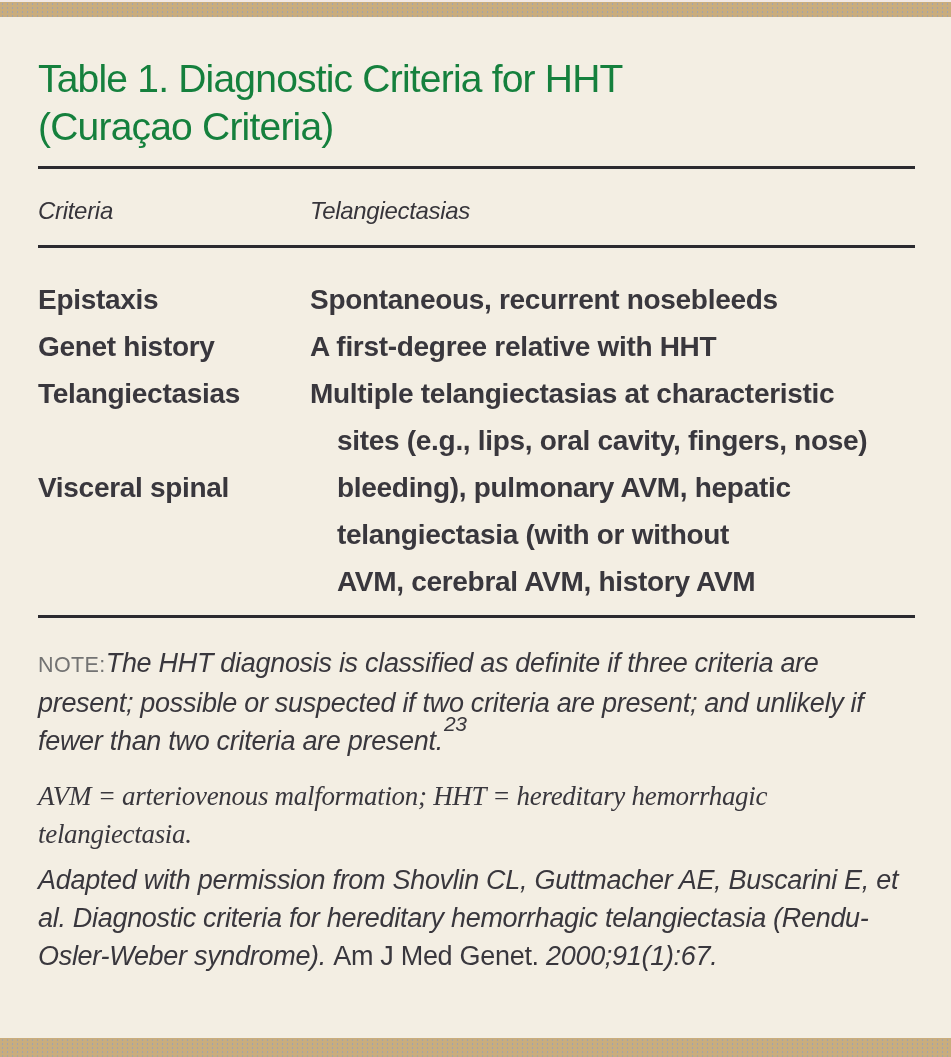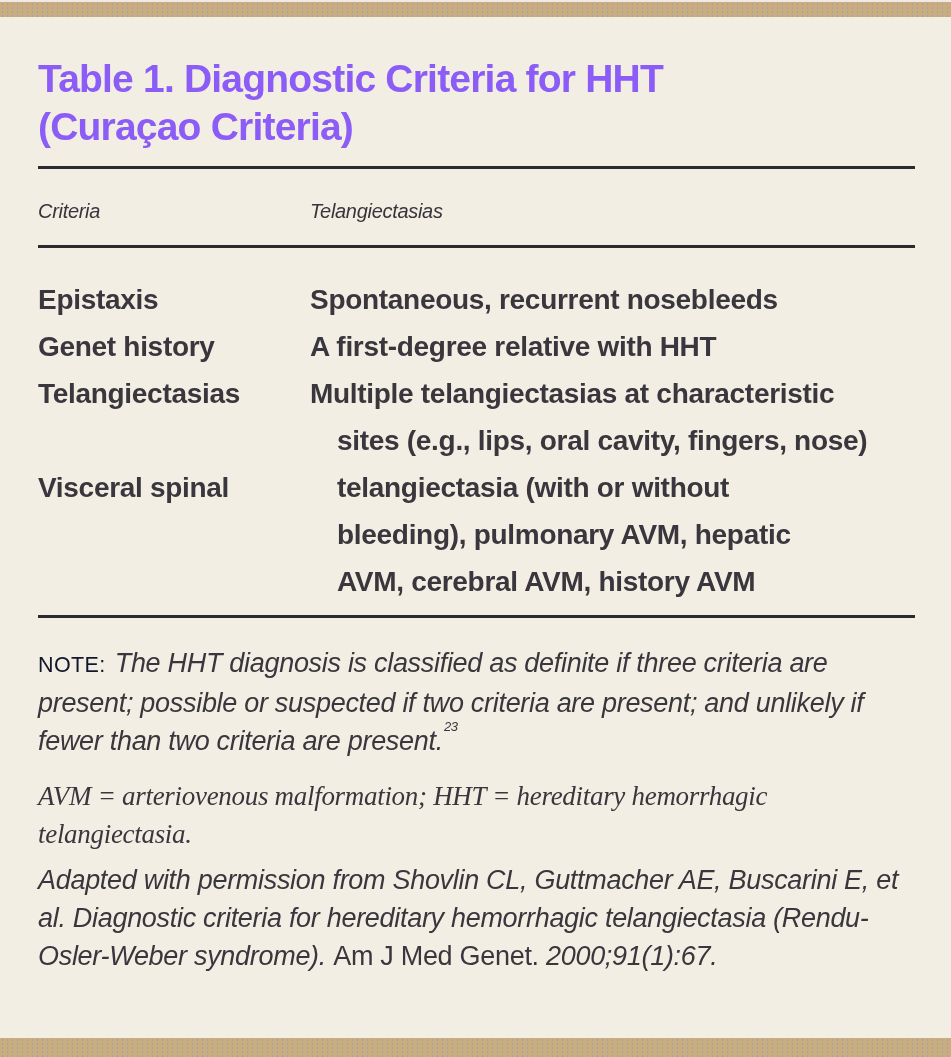--- a/index.html
+++ b/index.html
@@ -29,39 +29,39 @@
     position: absolute;
     left: 38px;
     top: 17px;
     width: 877px;
   }
 
   .title {
     margin: 38px 0 0 0;
     font-size: 39px;
     line-height: 48px;
-    font-weight: 700;
+    font-weight: 400;
     letter-spacing: -0.8px;
-    color: #8b5cf6;
+    color: #15803d;
   }
 
   .rule {
     height: 3px;
     background: #2b2a2f;
     border: none;
     margin: 0;
   }
   .rule.r1 { margin-top: 15px; }
 
   .thead {
     display: grid;
     grid-template-columns: 272px 1fr;
     padding: 23px 0 15px 0;
     font-style: italic;
-    font-size: 20px;
+    font-size: 24px;
     line-height: 38px;
     color: #37353b;
     letter-spacing: -0.3px;
   }
 
   .tbody { padding: 28px 0 10px 0; font-weight: bold; }
   .trow {
     display: grid;
     grid-template-columns: 272px 1fr;
     font-size: 28px;
@@ -81,26 +81,25 @@
     margin: 0;
   }
   .footnote.note { margin-top: 26px; }
   .footnote.abbr { margin-top: 17px; font-family: Liberation Serif, serif; }
   .footnote.cite { margin-top: 8px; }
 
   .note-label {
     font-style: normal;
     font-size: 21.5px;
     letter-spacing: 0.4px;
-    color: #0f172a;
-    margin-right: 9px;
+    color: #737373;
   }
   .roman { font-style: normal; }
   sup.ref {
-    font-size: 13px;
+    font-size: 21px;
     line-height: 0;
     position: relative;
     top: -9px;
     left: 1px;
   }
 </style>
 </head>
 <body>
 
 <div class="page">
@@ -141,22 +140,22 @@
         <div>Telangiectasias</div>
         <div class="cell-lines">
           <div>Multiple telangiectasias at characteristic</div>
           <div class="cont">sites (e.g., lips, oral cavity, fingers, nose)</div>
         </div>
       </div>
 
       <div class="trow">
         <div>Visceral spinal</div>
         <div class="cell-lines">
+          <div class="cont">bleeding), pulmonary AVM, hepatic</div>
           <div class="cont">telangiectasia (with or without</div>
-          <div class="cont">bleeding), pulmonary AVM, hepatic</div>
           <div class="cont">AVM, cerebral AVM, history AVM</div>
         </div>
       </div>
 
     </div>
 
     <div class="rule r3"></div>
 
     <p class="footnote note">
       <span class="note-label">NOTE:</span><span>The HHT diagnosis is classified as definite if three criteria are present; possible or suspected if two criteria are present; and unlikely if fewer than two criteria are present.</span><sup class="ref">23</sup>

